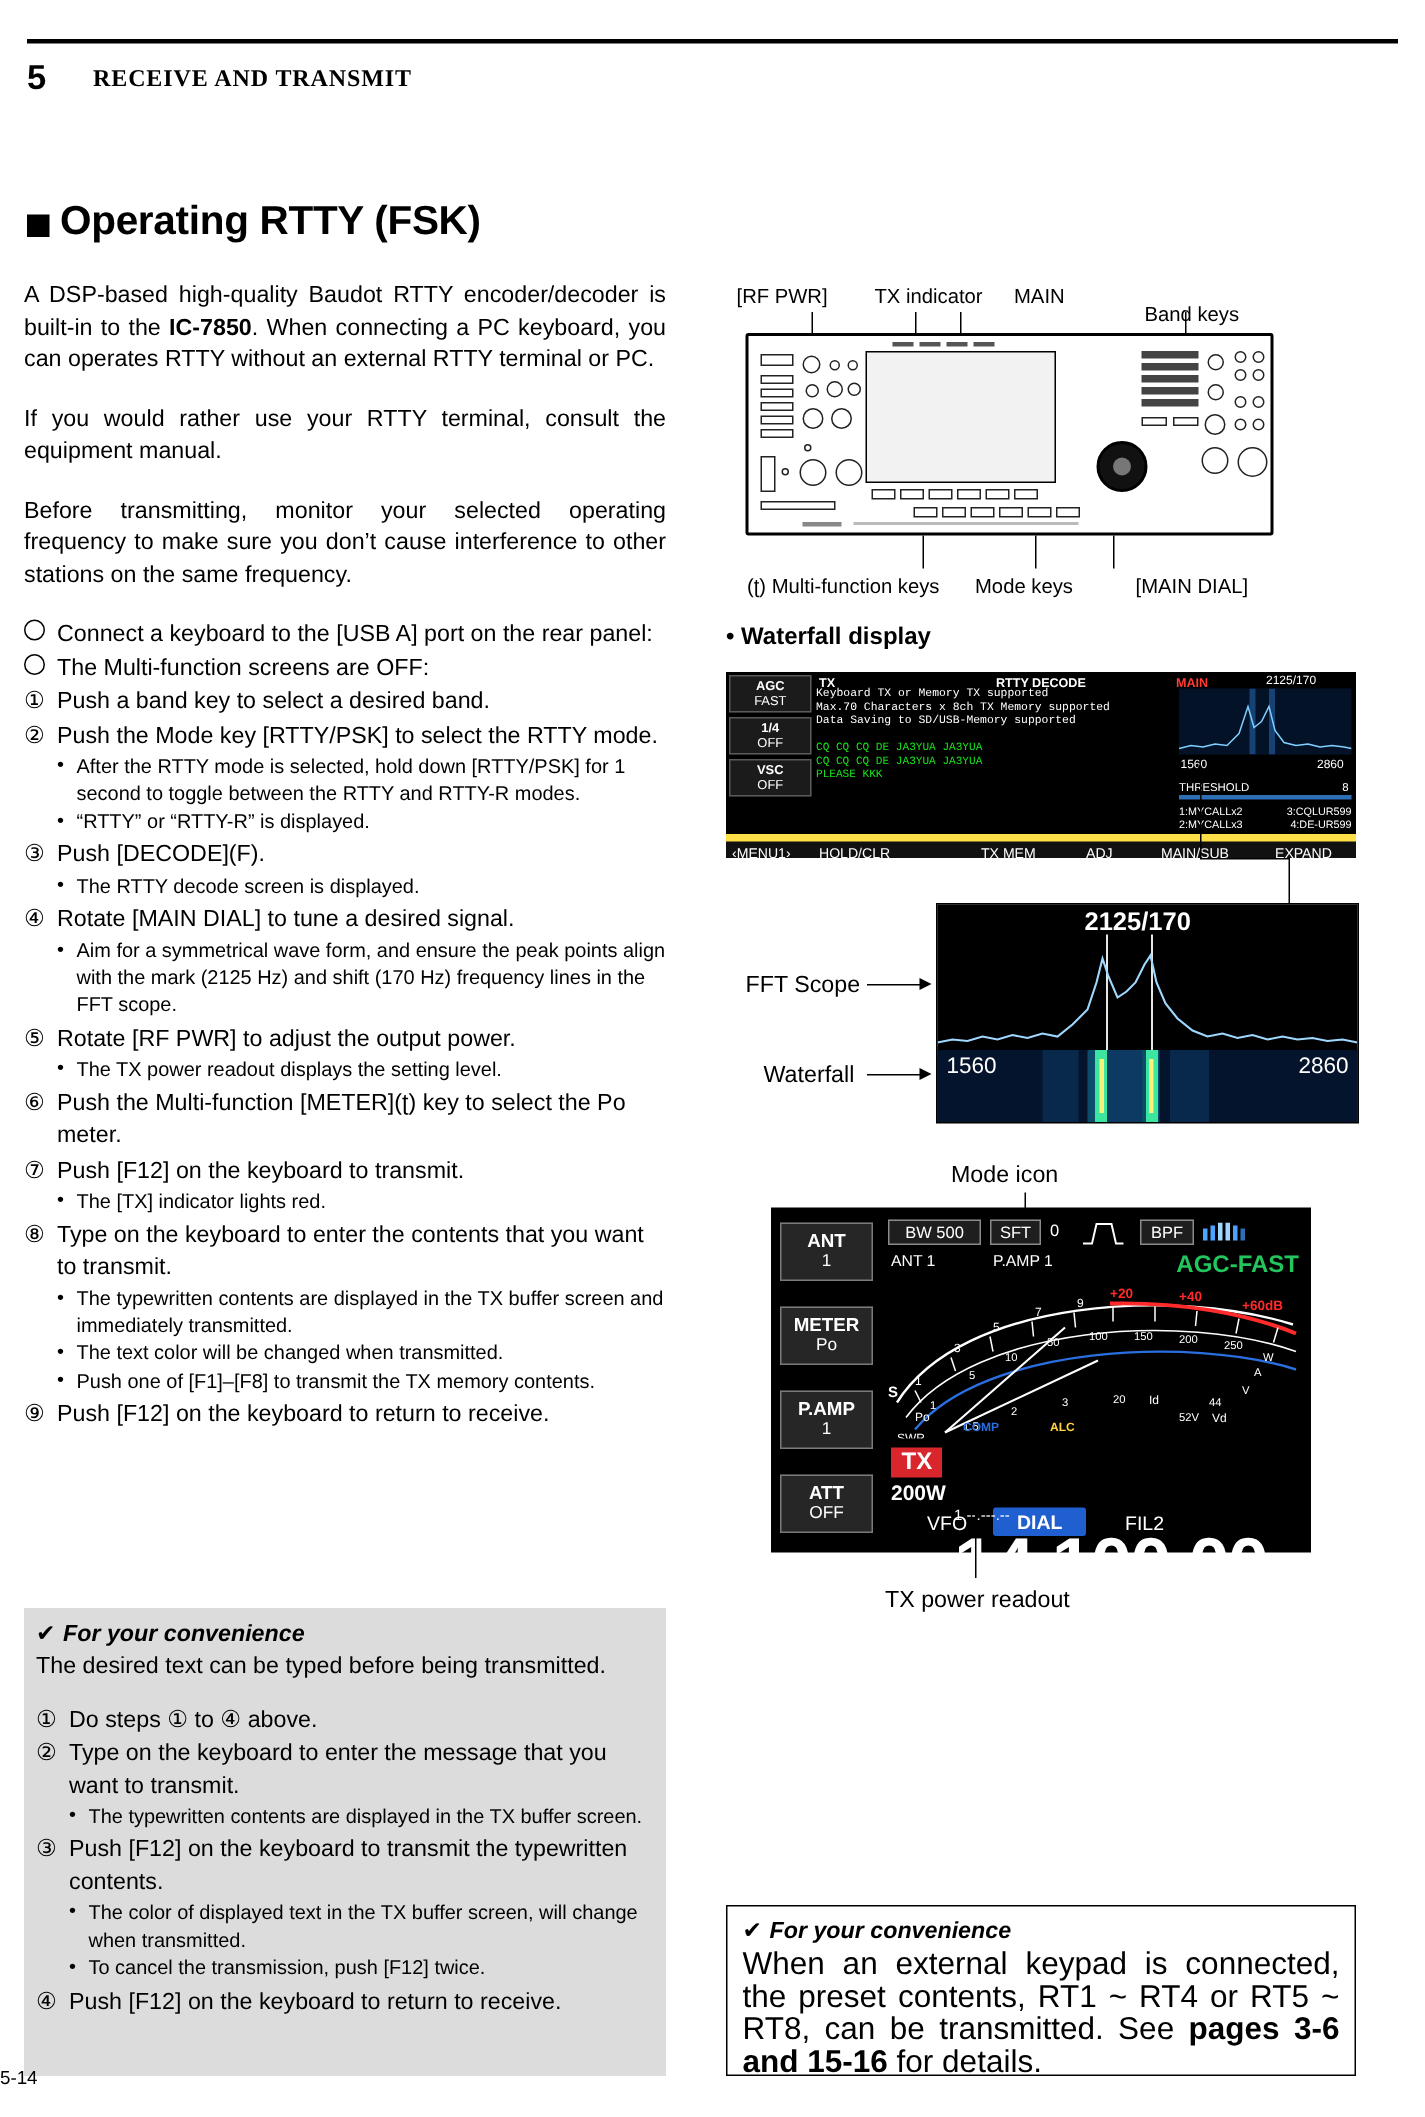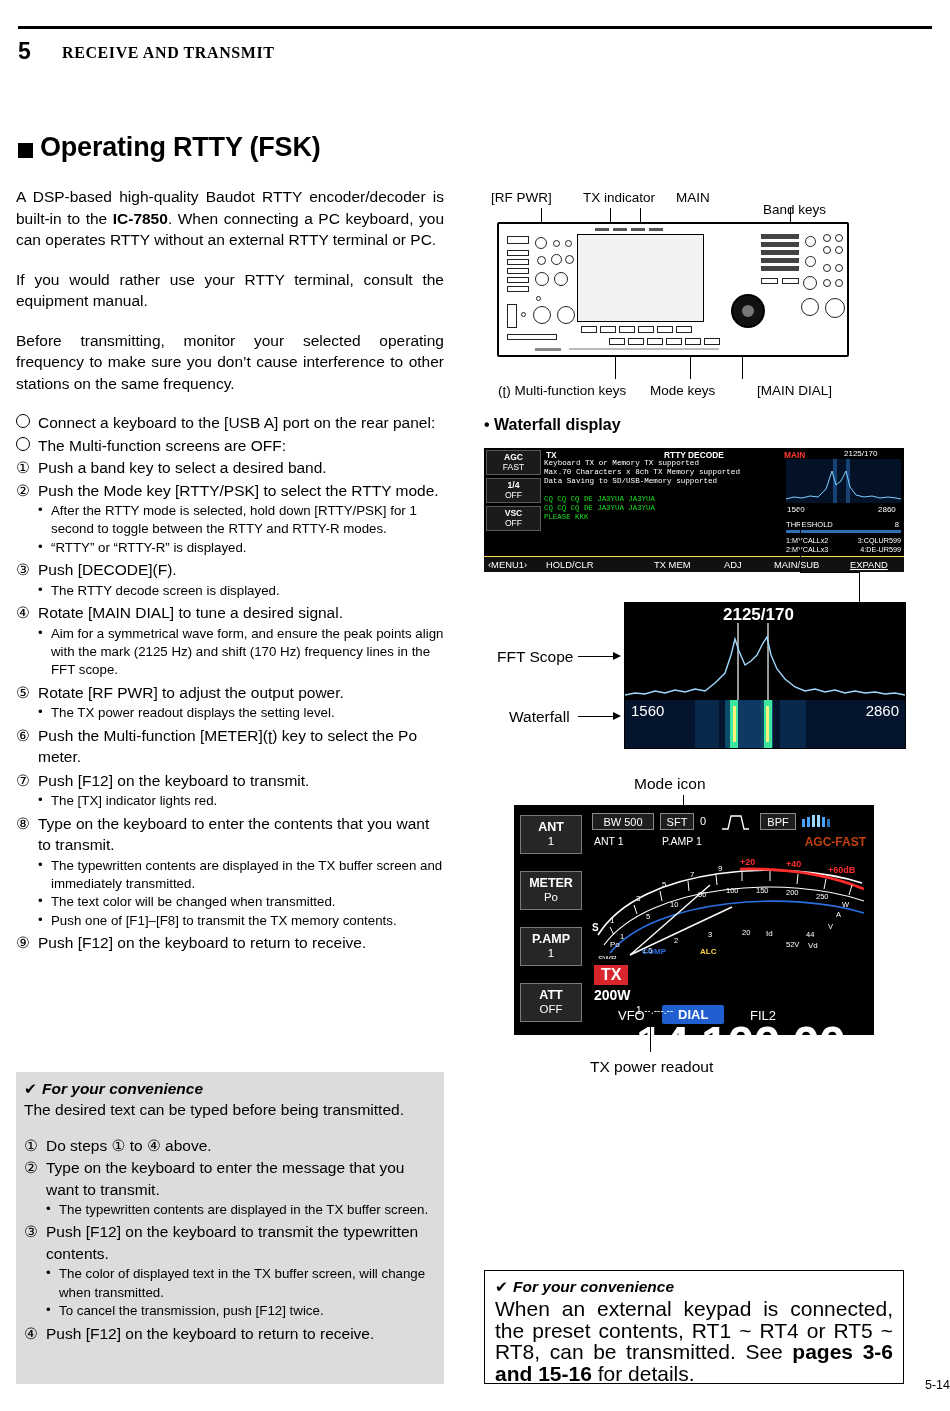--- a/index.html
+++ b/index.html
@@ -57,21 +57,21 @@
   .kfill { position:absolute; border-radius:50%; background:#111; }
   .blk { position:absolute; background:#555; }
   .bgrid { position:absolute; background:#444; }
 
   .decode { position:absolute; left:484px; top:448px; width:420px; height:124px; background:#000; }
   .dec-left { position:absolute; left:2px; top:2px; width:55px; }
   .dec-btn { background:#1b1b1b; border:1px solid #5a5a5a; color:#fff; font-size:8.6px; text-align:center; padding:1px 0 2px; margin-bottom:3px; line-height:10px; }
   .dec-btn b { display:block; font-weight:bold; }
   .dec-top { position:absolute; left:60px; top:2px; width:240px; color:#fff; font-family:"Liberation Mono", monospace; font-size:7.6px; line-height:9.2px; }
   .dec-rx { position:absolute; left:60px; top:47px; width:185px; color:#19e11b; font-family:"Liberation Mono", monospace; font-size:7.4px; line-height:9.2px; }
-  .dec-bar { position:absolute; left:0; bottom:0; width:420px; height:16px; background:#111; border-top:1px solid #fde047; color:#fff; font-size:9.4px; }
+  .dec-bar { position:absolute; left:0; bottom:0; width:420px; height:16px; background:#111; border-top:5px solid #fde047; color:#fff; font-size:9.4px; }
   .dec-bar span { position:absolute; top:2px; }
   .fft-mini { position:absolute; left:302px; top:14px; width:115px; height:44px; background:#04122a; }
   .mini-lbl { position:absolute; color:#fff; font-size:8px; }
 
   .fft { position:absolute; left:625px; top:603px; width:280px; height:145px; background:#000; }
   .wf { position:absolute; left:0; bottom:0; width:280px; height:48px; background:#03142c; }
 
   .meter-scr { position:absolute; left:514px; top:805px; width:360px; height:230px; background:#000; }
   .ms-btn { position:absolute; left:6px; width:62px; background:#262626; border:1px solid #7a7a7a; color:#fff; text-align:center; font-size:11.5px; padding:4px 0 5px; line-height:14px; }
   .ms-btn b { display:block; font-weight:bold; font-size:12.5px; }
@@ -80,21 +80,21 @@
   .txbox { position:absolute; left:80px; top:160px; background:#d8262c; color:#fff; font-weight:bold; font-size:16px; padding:1px 7px; }
   .rtty-pill { position:absolute; left:148px; top:186px; background:#1f5fd0; color:#fff; font-size:13px; font-weight:bold; padding:2px 16px; border-radius:2px; }
 
   .conv-box2 {
     position:absolute; left:484px; top:1270px; width:420px; height:114px;
     border:1.5px solid #000; background:#fff; padding:7px 10px;
   }
   .conv-box2 .t { font-size:15.5px; font-weight:bold; font-style:italic; margin:0 0 2px; }
   .conv-box2 p { font-size:21px; line-height:21.5px; margin:0; text-align:justify; }
 
-  .footer { position:absolute; left:0; top:1378px; width:950px; text-align:right; font-size:12.5px; }
+  .footer { position:absolute; left:0; top:1378px; width:950px; text-align:left; font-size:12.5px; }
 
   .wf-label { position:absolute; font-size:15.5px; }
   .arrow-h { position:absolute; height:1.4px; background:#000; }
   .arrow-v { position:absolute; width:1.4px; background:#000; }
   .tri-r { position:absolute; width:0; height:0; border-top:4.5px solid transparent; border-bottom:4.5px solid transparent; border-left:8px solid #000; }
   .tri-u { position:absolute; width:0; height:0; border-left:4.5px solid transparent; border-right:4.5px solid transparent; border-bottom:8px solid #000; }
   .tri-d { position:absolute; width:0; height:0; border-left:4.5px solid transparent; border-right:4.5px solid transparent; border-top:8px solid #000; }
   .lead { position:absolute; background:#000; }
 </style>
 </head>
@@ -447,21 +447,21 @@
         <rect x="5" y="2" width="3" height="10" fill="#4aa3ff"></rect>
         <rect x="10" y="0" width="3" height="12" fill="#9fd8ff"></rect>
         <rect x="15" y="0" width="3" height="12" fill="#9fd8ff"></rect>
         <rect x="20" y="2" width="3" height="10" fill="#4aa3ff"></rect>
         <rect x="25" y="4" width="3" height="8" fill="#2d6fb5"></rect>
       </svg>
     </div>
 
     <div style="position:absolute; left:80px; top:30px; color:#fff; font-size:10.5px;">ANT 1</div>
     <div style="position:absolute; left:148px; top:30px; color:#fff; font-size:10.5px;">P.AMP 1</div>
-    <div style="position:absolute; right:8px; top:30px; color:#c2410c; font-size:12px; font-weight:bold;">AGC-FAST</div>
+    <div style="position:absolute; right:8px; top:30px; color:#22c55e; font-size:16px; font-weight:bold;">AGC-FAST</div>
 
     <div style="position:absolute; left:76px; top:44px; width:280px; height:110px;">
       <svg width="280" height="110" viewBox="0 0 280 110">
         <path d="M8,86 C52,16 196,10 272,34" fill="none" stroke="#fff" stroke-width="1.6"></path>
         <path d="M150,20 C196,19 240,26 274,40" fill="none" stroke="#ff2b2b" stroke-width="2.6"></path>
         <path d="M14,96 C60,34 200,26 274,52" fill="none" stroke="#fff" stroke-width="1.1"></path>
         <path d="M20,104 C66,48 204,42 274,64" fill="none" stroke="#2a6fe0" stroke-width="1.6"></path>
         <g stroke="#fff" stroke-width="1">
           <line x1="20" y1="78" x2="24" y2="86"></line>
           <line x1="44" y1="56" x2="47" y2="65"></line>

